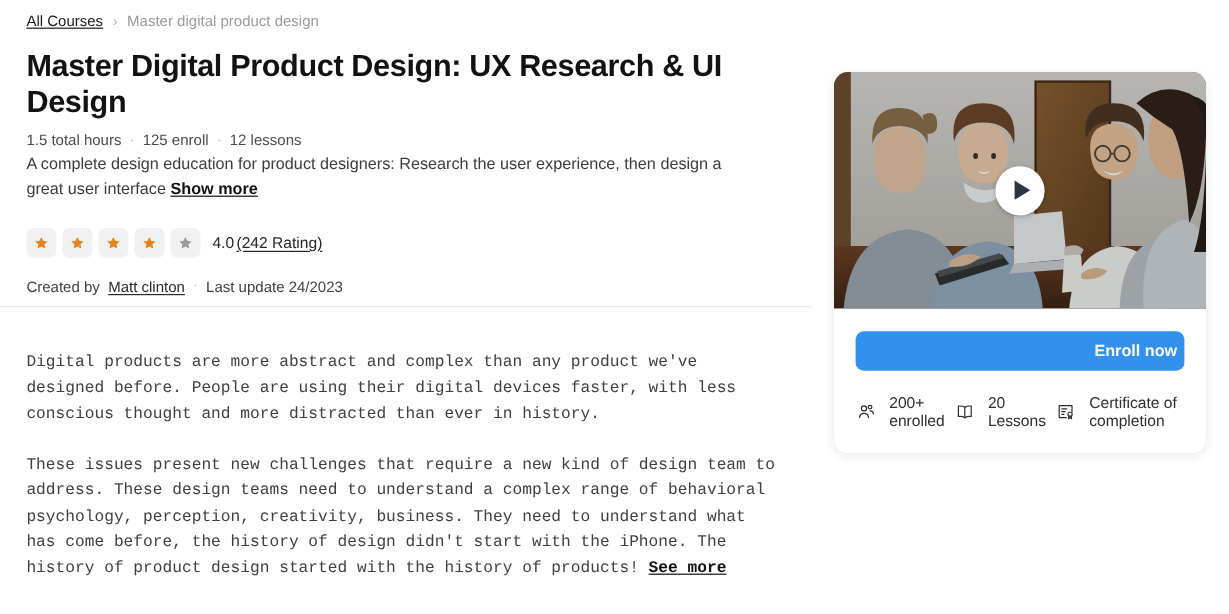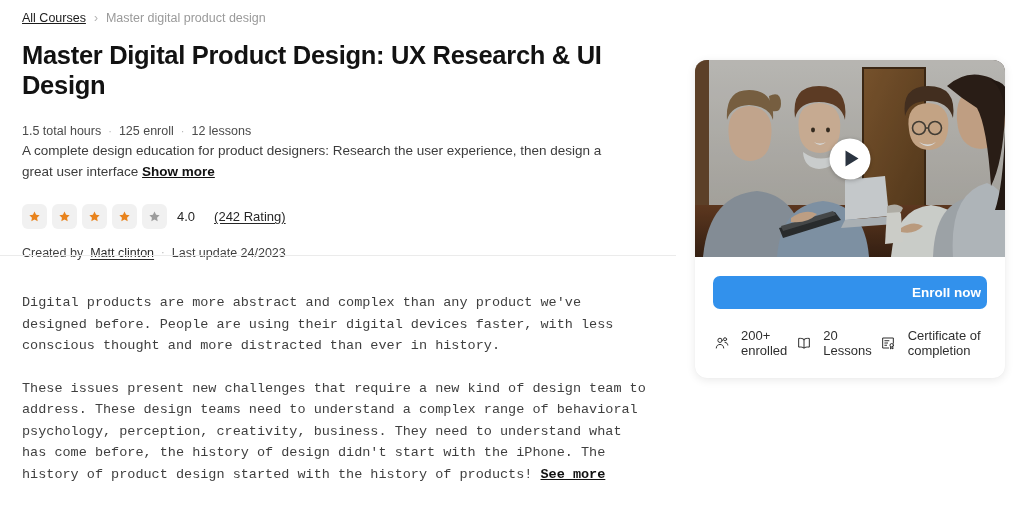--- a/index.html
+++ b/index.html
@@ -35,21 +35,21 @@
   .course-title {
     margin: 14px 0 0 0;
     font-size: 25.5px;
     font-weight: bold;
     letter-spacing: -0.3px;
     color: #121212;
     line-height: 30px;
   }
 
   .meta-row {
-    margin-top: 24px;
+    margin-top: 10px;
     font-size: 12.5px;
     color: #4b4b4b;
     display: flex; align-items: center; gap: 7px;
   }
   .meta-dot { color: #b8b8b8; font-size: 11px; }
 
   .blurb {
     margin-top: 2px;
     font-size: 13.5px;
     line-height: 21px;
@@ -69,21 +69,21 @@
   .star-box {
     width: 25px; height: 25px;
     border-radius: 6px;
     background: #f1f1f1;
     display: flex; align-items: center; justify-content: center;
   }
   .star-box svg { display: block; }
   .rating-text {
     font-size: 13px;
     color: #262626;
-    display: flex; align-items: baseline; gap: 19px;
+    display: flex; align-items: baseline; gap: 2px;
   }
   .rating-link {
     color: #262626;
     text-decoration: underline;
     text-underline-offset: 2px;
   }
 
   .author-row {
     margin-top: 17px;
     font-size: 12.5px;

